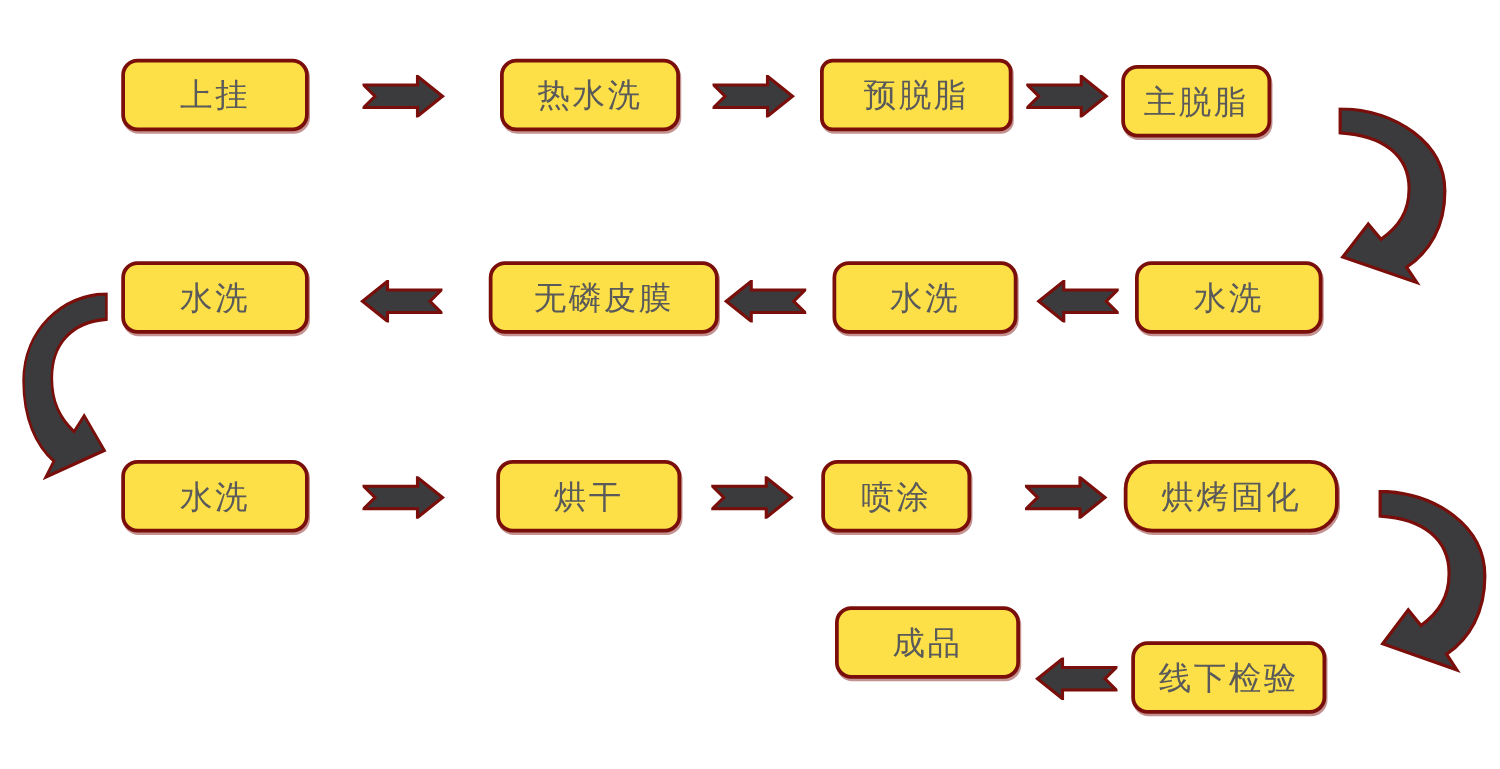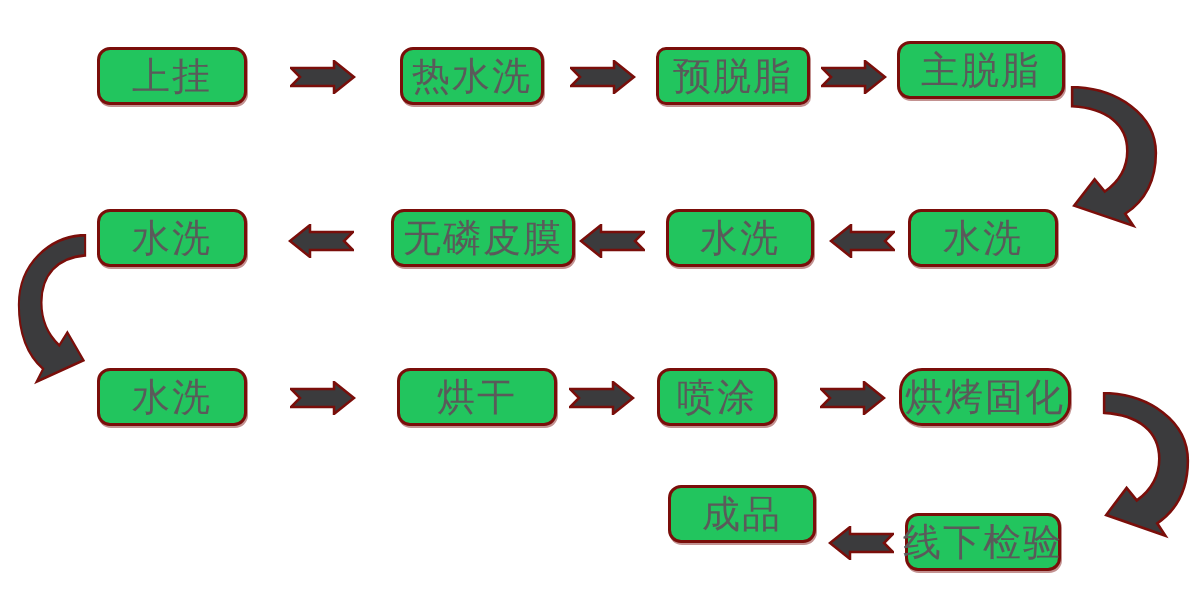--- a/index.html
+++ b/index.html
@@ -10,46 +10,46 @@
   .canvas {
     position: relative;
     width: 1200px;
     height: 615px;
     background: #ffffff;
     overflow: hidden;
   }
   .node {
     position: absolute;
     height: 58px;
-    background: #22c55e;
+    background: #fde047;
     border: 3px solid #7a0e0a;
     border-radius: 13px;
     box-shadow: 1px 2px 0 rgba(122, 14, 10, 0.45);
     color: #5a5a5a;
-    font-size: 38px;
+    font-size: 26px;
     letter-spacing: 2px;
     display: flex;
     align-items: center;
     justify-content: center;
     box-sizing: border-box;
     white-space: nowrap;
   }
   
   .n1  { left:  97px; top:  47px; width: 150px; }
   .n2  { left: 400px; top:  47px; width: 144px; }
   .n3  { left: 656px; top:  47px; width: 154px; border-radius: 10px; }
-  .n4  { left: 897px; top:  41px; width: 168px; }
+  .n4  { left: 897px; top:  52px; width: 120px; }
   
   .n5  { left:  97px; top: 209px; width: 150px; }
   .n6  { left: 391px; top: 209px; width: 184px; }
   .n7  { left: 666px; top: 209px; width: 148px; }
   .n8  { left: 908px; top: 209px; width: 150px; }
   
   .n9  { left:  97px; top: 368px; width: 150px; }
-  .n10 { left: 397px; top: 368px; width: 160px; }
+  .n10 { left: 397px; top: 368px; width: 148px; }
   .n11 { left: 657px; top: 368px; width: 120px; }
   .n12 { left: 899px; top: 368px; width: 172px; border-radius: 23px; }
   
   .n13 { left: 668px; top: 485px; width: 148px; }
   .n14 { left: 905px; top: 513px; width: 156px; text-align: center; }
 
   .harrow { position: absolute; width: 66px; height: 34px; }
   .a1  { left: 290px; top:  60px; }
   .a2  { left: 570px; top:  60px; }
   .a3  { left: 821px; top:  60px; }

